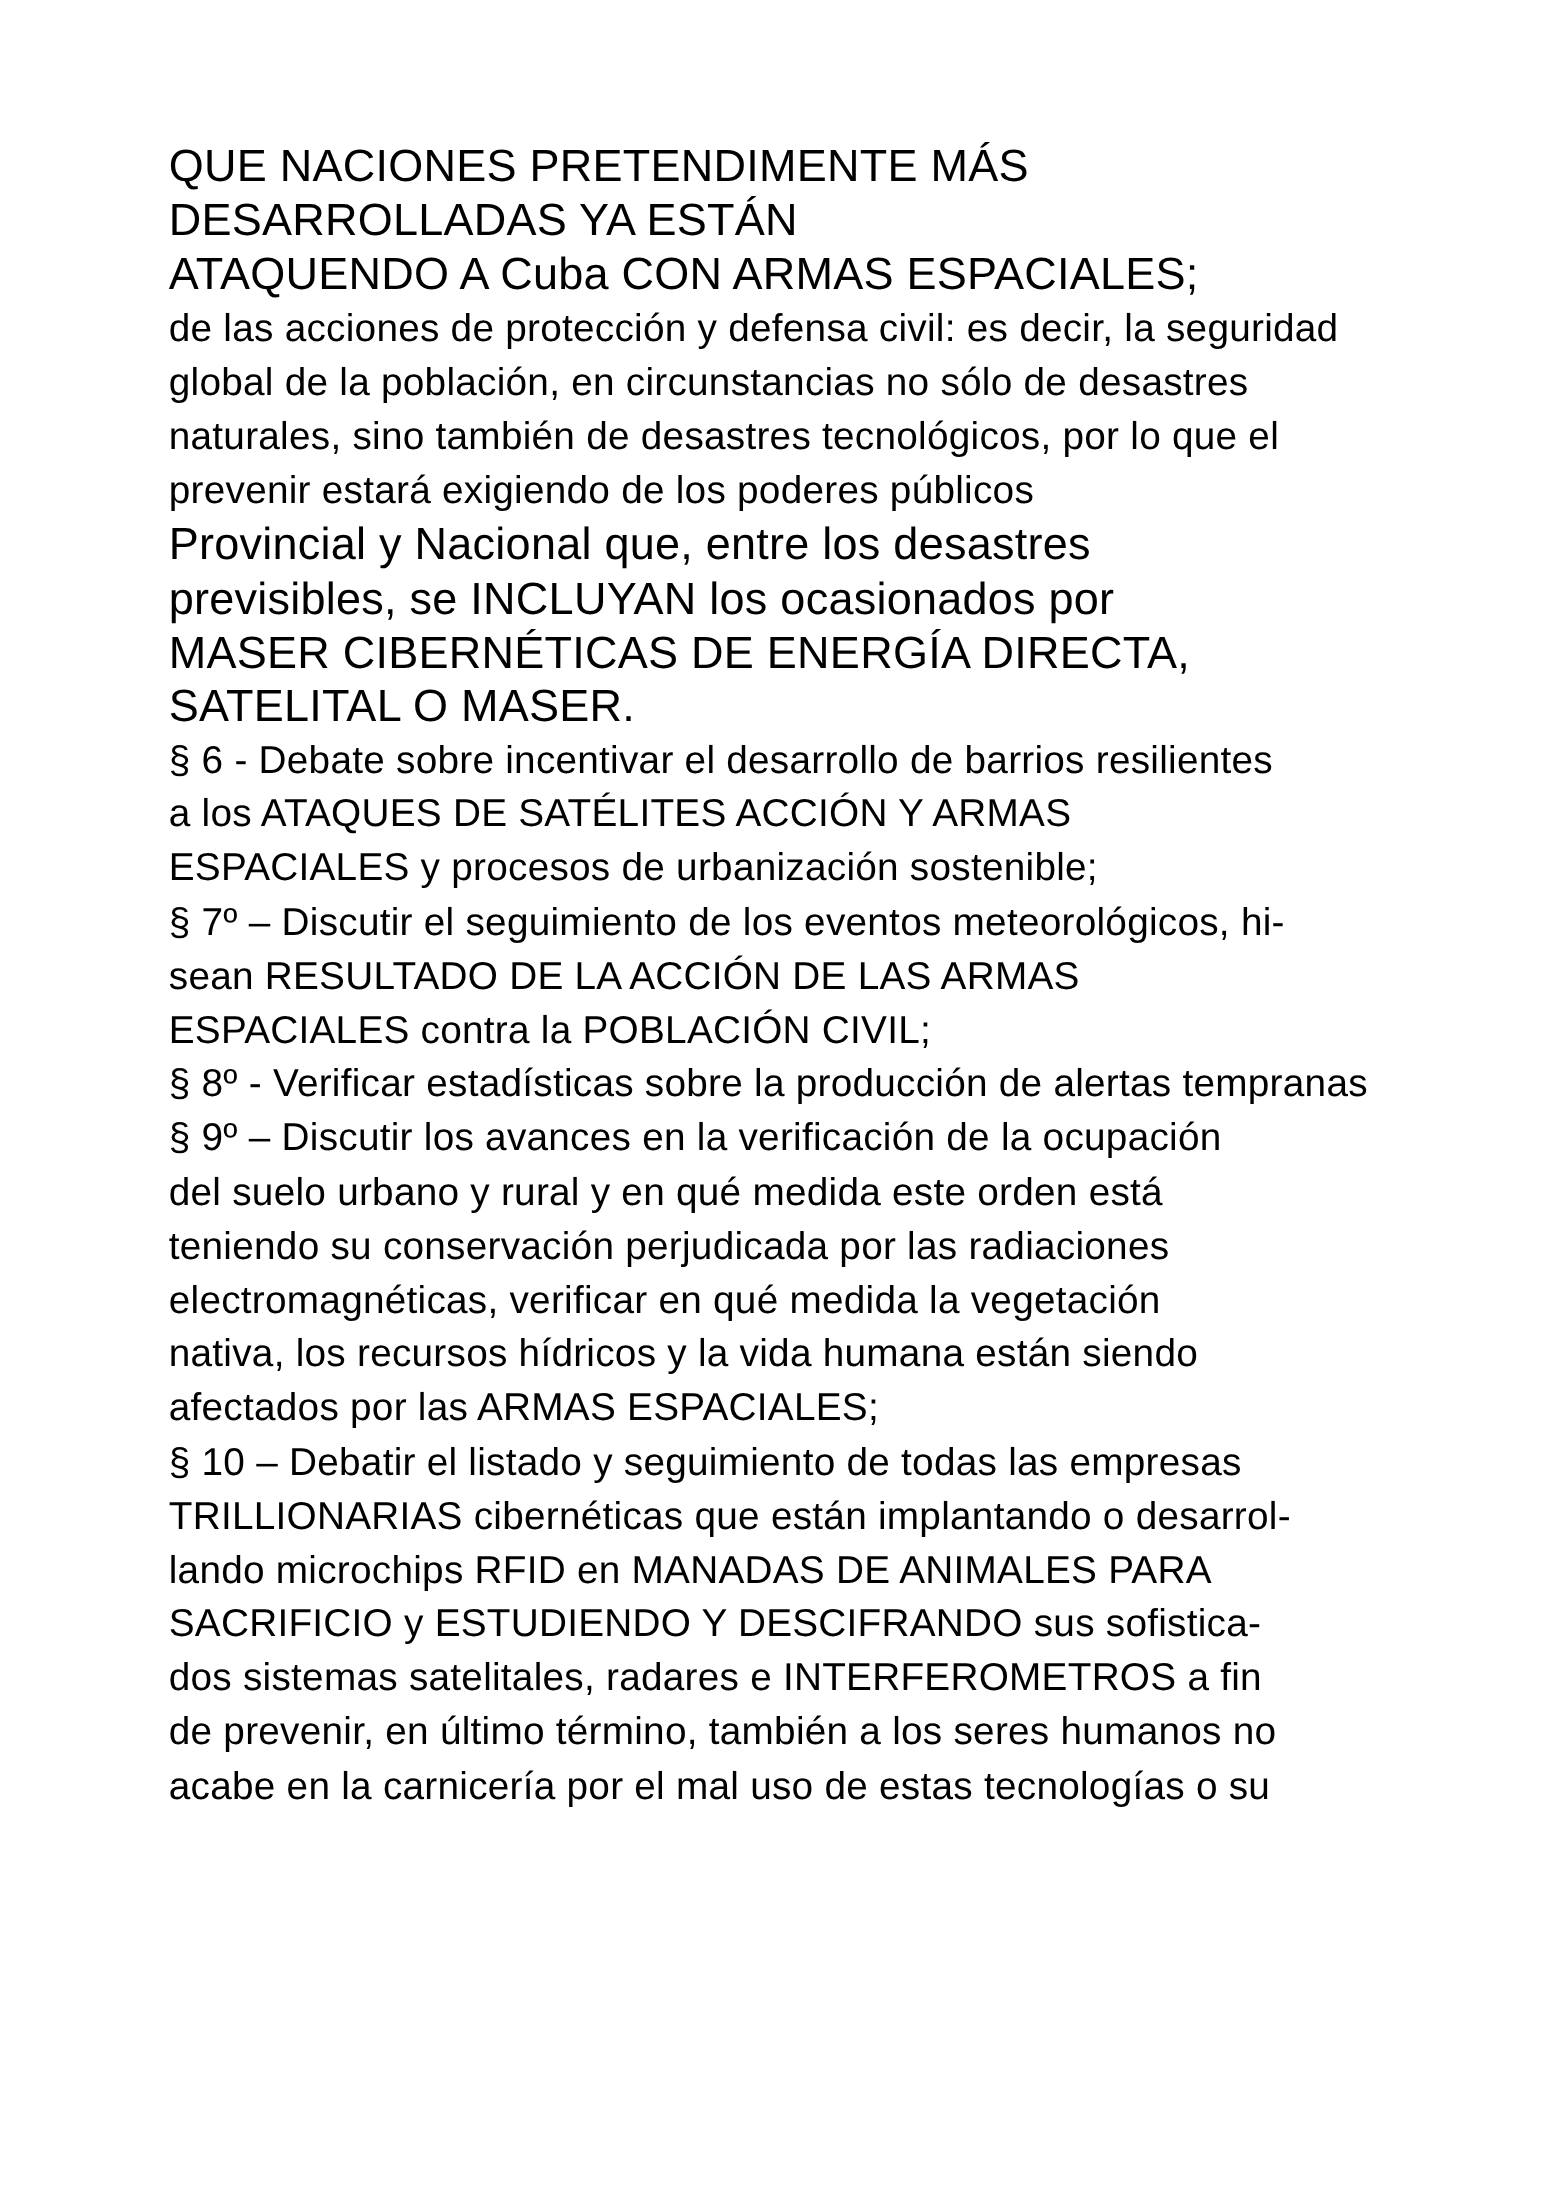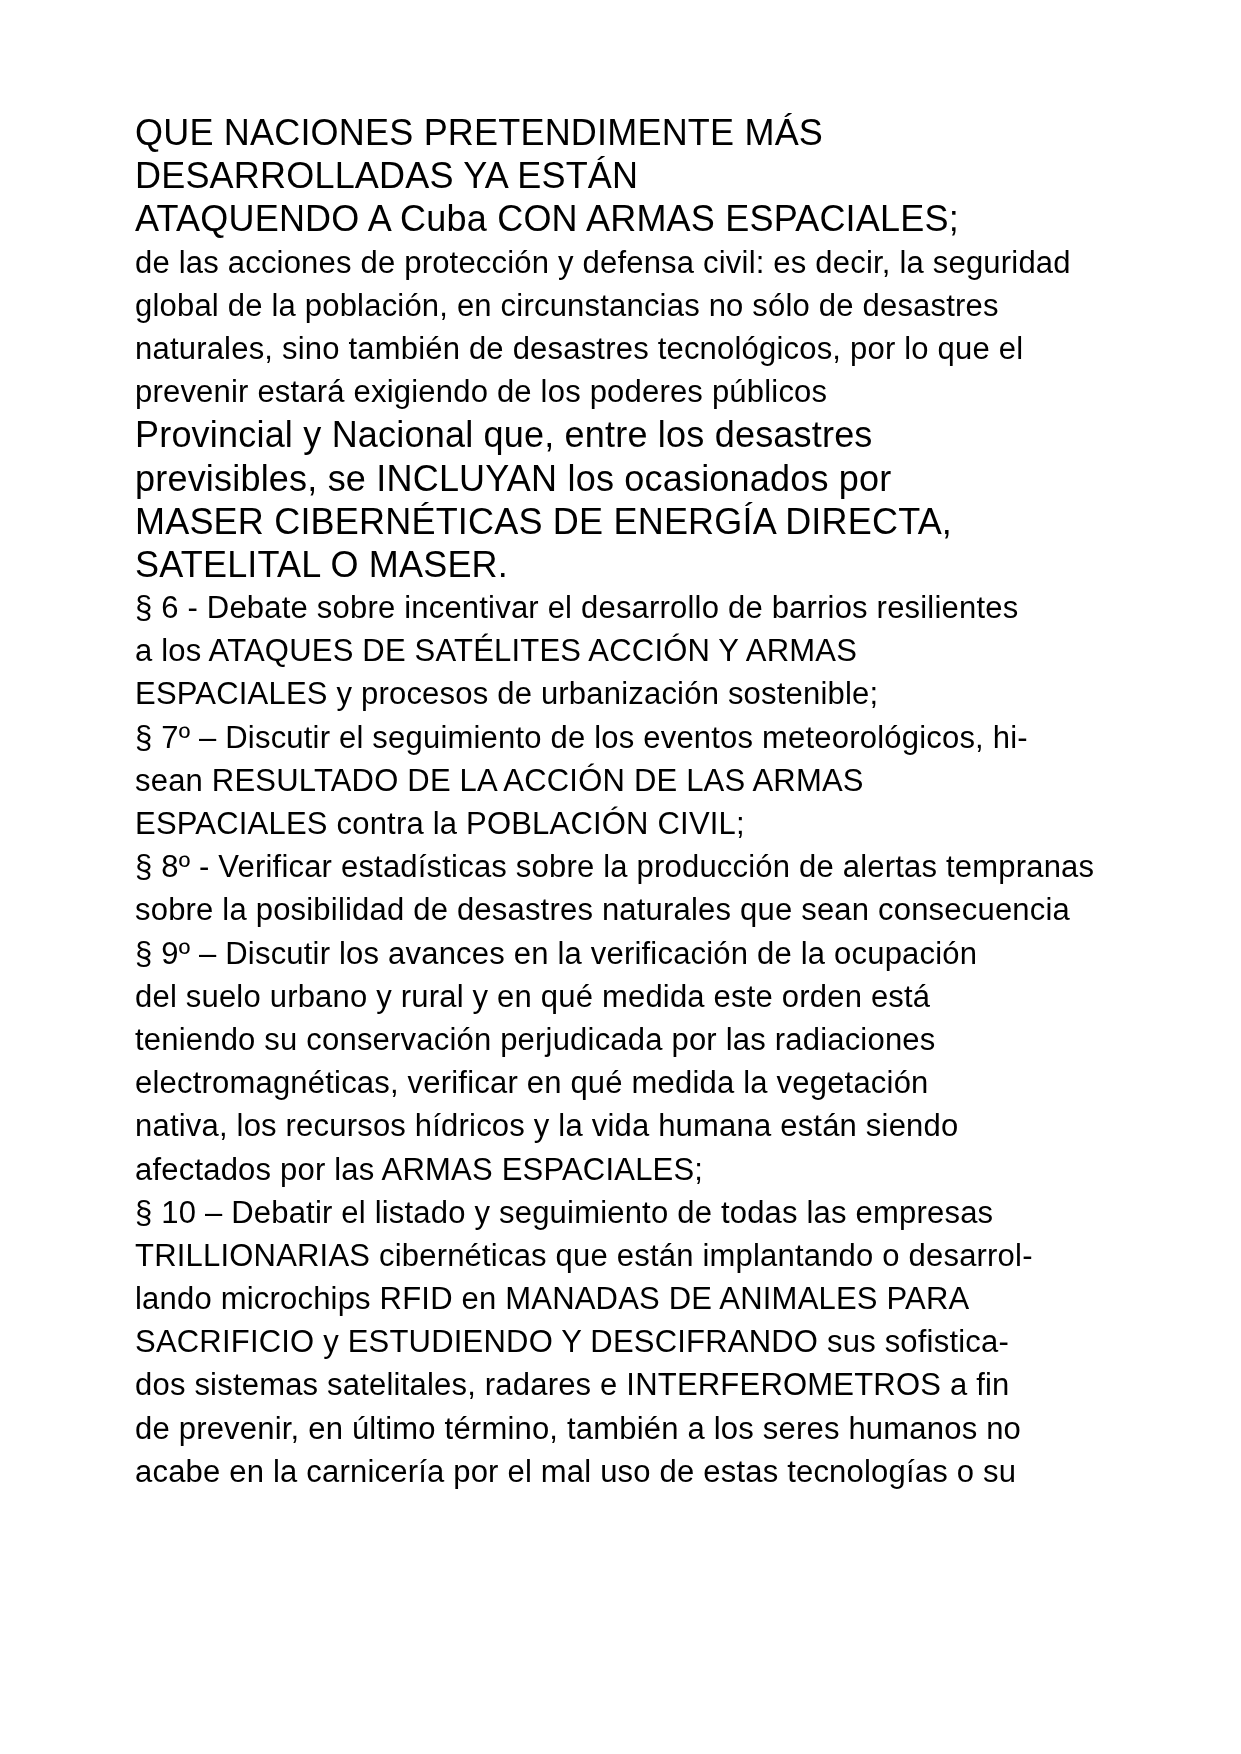--- a/index.html
+++ b/index.html
@@ -59,21 +59,20 @@
     <div class="line large">previsibles, se INCLUYAN los ocasionados por</div>
     <div class="line large">MASER CIBERNÉTICAS DE ENERGÍA DIRECTA,</div>
     <div class="line large">SATELITAL O MASER.</div>
     <div class="line body">§ 6 - Debate sobre incentivar el desarrollo de barrios resilientes</div>
     <div class="line body">a los ATAQUES DE SATÉLITES ACCIÓN Y ARMAS</div>
     <div class="line body">ESPACIALES y procesos de urbanización sostenible;</div>
     <div class="line body">§ 7º – Discutir el seguimiento de los eventos meteorológicos, hi-</div>
     <div class="line body">sean RESULTADO DE LA ACCIÓN DE LAS ARMAS</div>
     <div class="line body">ESPACIALES contra la POBLACIÓN CIVIL;</div>
     <div class="line body">§ 8º - Verificar estadísticas sobre la producción de alertas tempranas</div>
-    <div class="line body">sobre la posibilidad de desastres naturales que sean consecuencia</div>
     <div class="line body">§ 9º – Discutir los avances en la verificación de la ocupación</div>
     <div class="line body">del suelo urbano y rural y en qué medida este orden está</div>
     <div class="line body">teniendo su conservación perjudicada por las radiaciones</div>
     <div class="line body">electromagnéticas, verificar en qué medida la vegetación</div>
     <div class="line body">nativa, los recursos hídricos y la vida humana están siendo</div>
     <div class="line body">afectados por las ARMAS ESPACIALES;</div>
     <div class="line body">§ 10 – Debatir el listado y seguimiento de todas las empresas</div>
     <div class="line body">TRILLIONARIAS cibernéticas que están implantando o desarrol-</div>
     <div class="line body">lando microchips RFID en MANADAS DE ANIMALES PARA</div>
     <div class="line body">SACRIFICIO y ESTUDIENDO Y DESCIFRANDO sus sofistica-</div>

